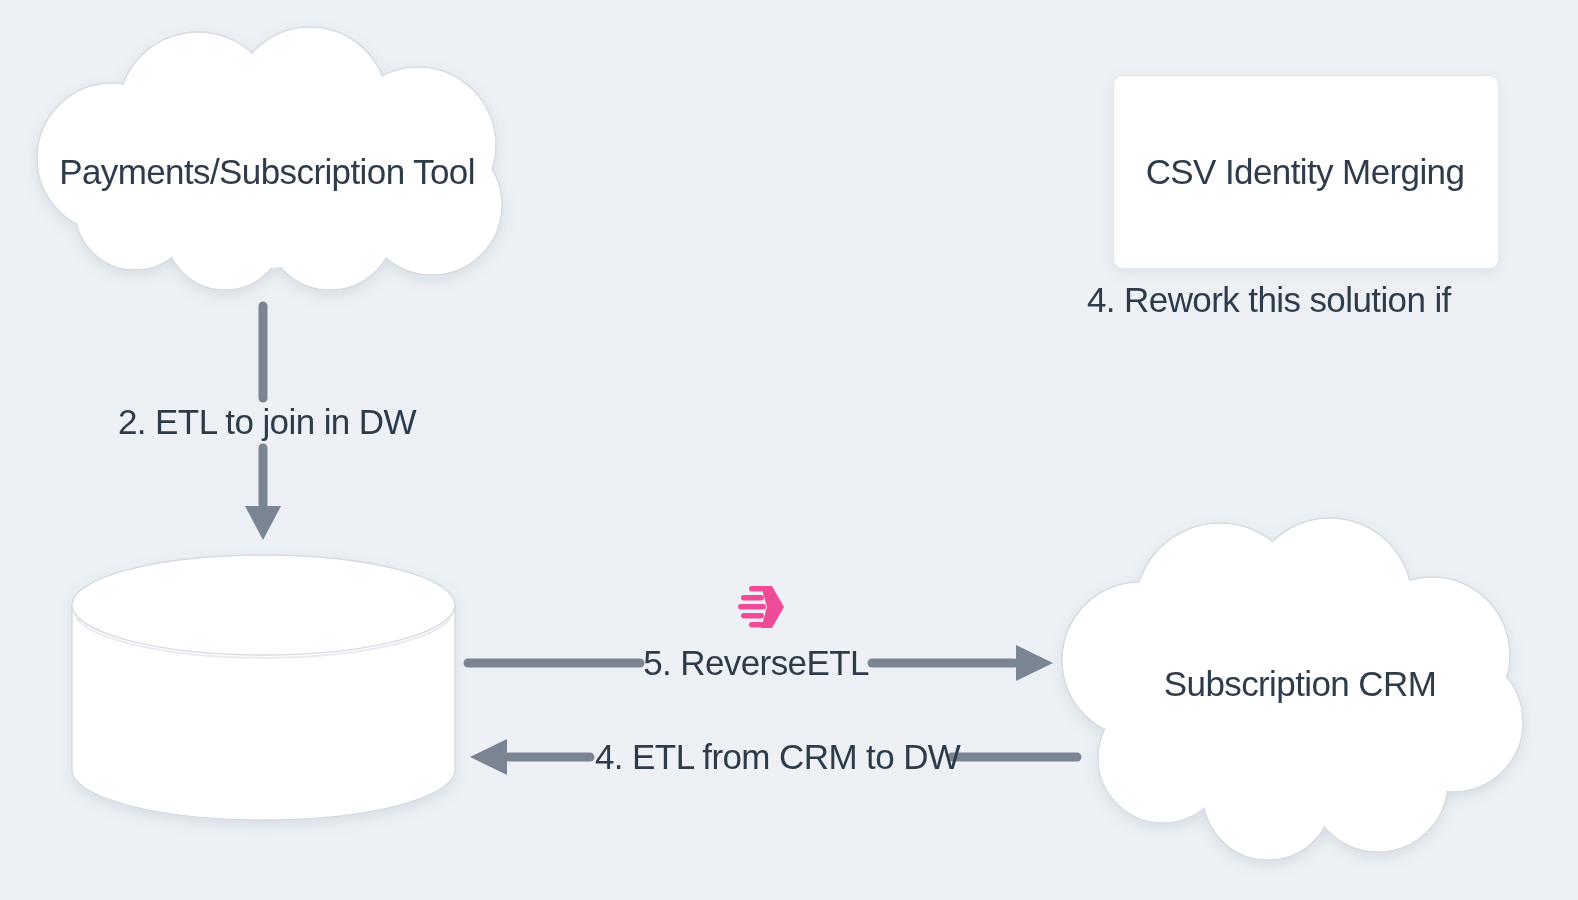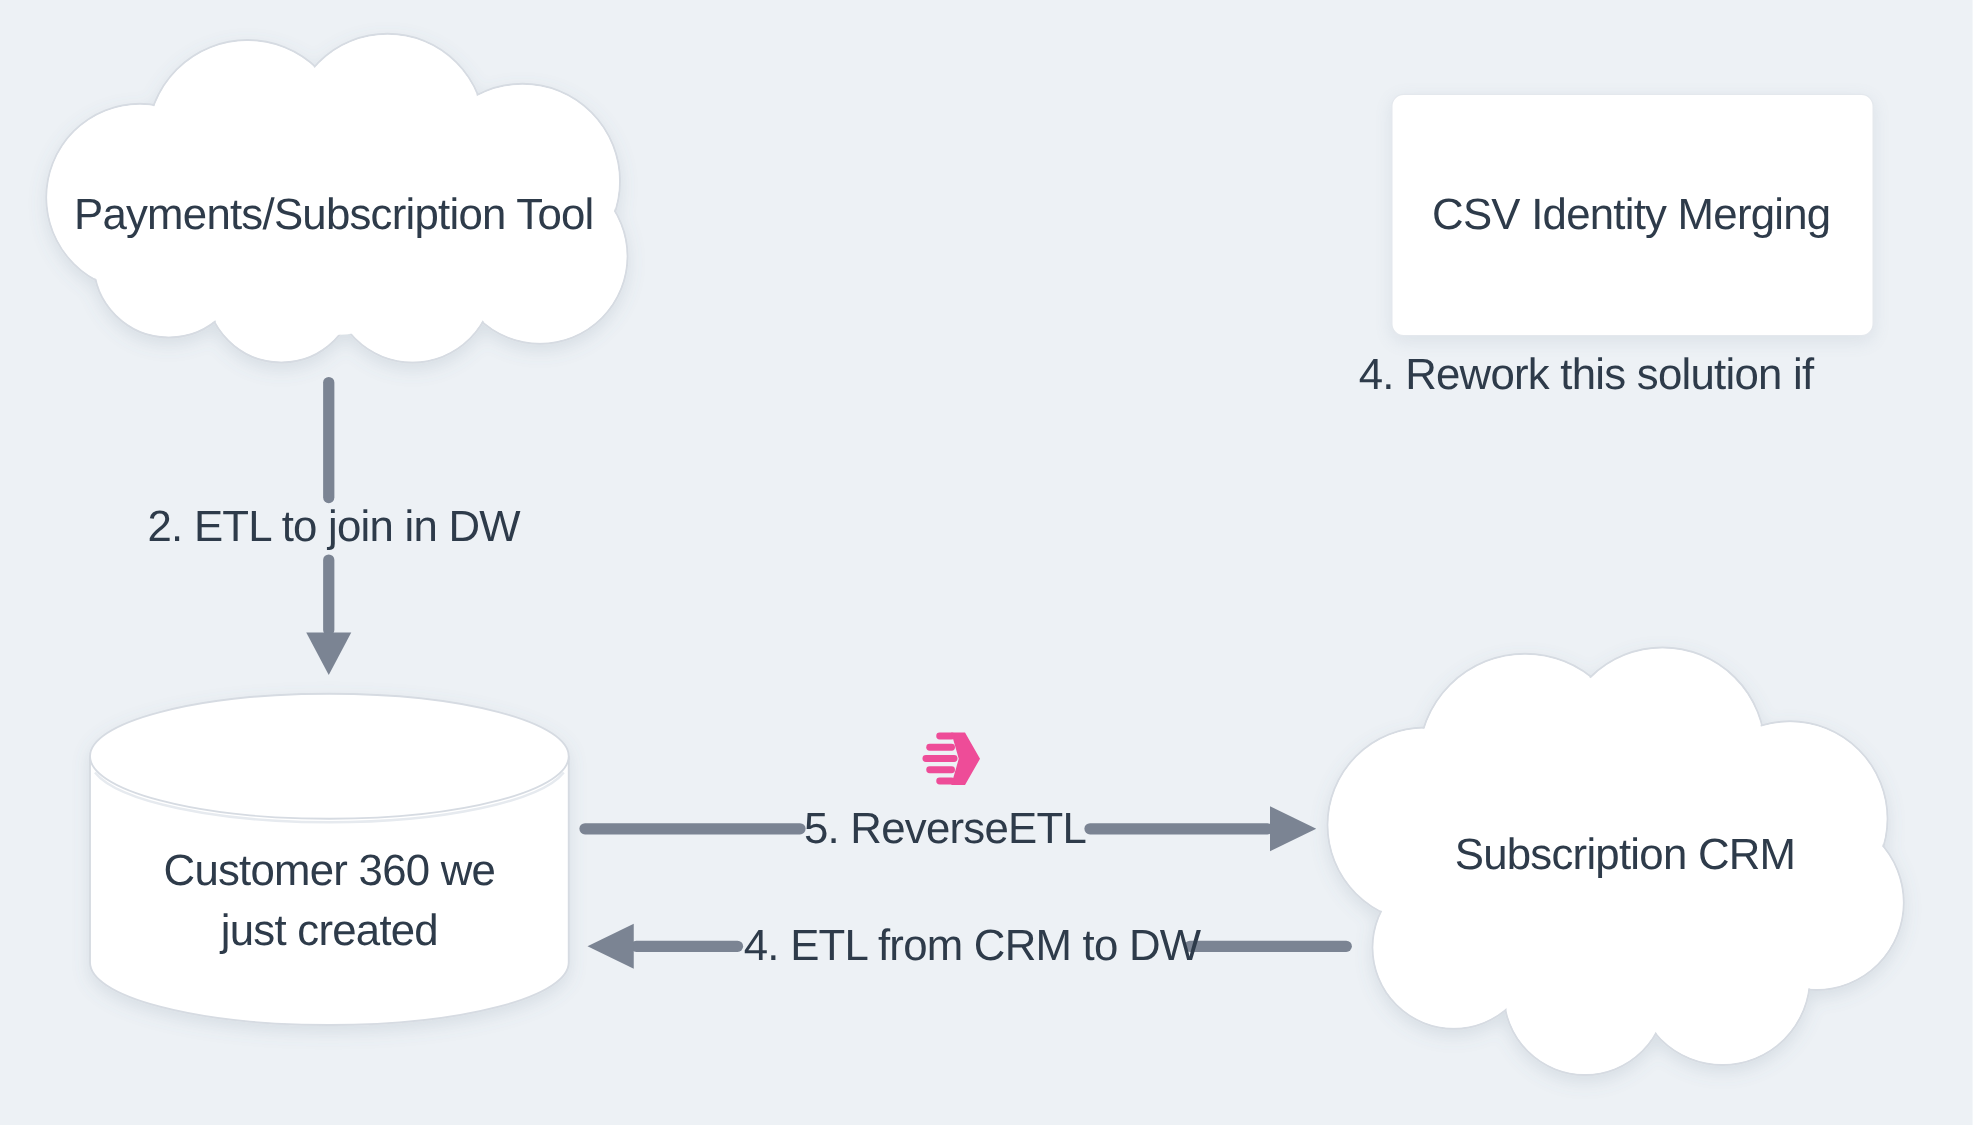--- a/index.html
+++ b/index.html
@@ -158,24 +158,20 @@
       <rect x="749" y="622" width="15" height="5.5" rx="2.75"></rect>
     </g>
   </svg>
 
   <div class="csv-card"></div>
 
   <div class="txt center node-label-payments">Payments/Subscription Tool</div>
 
   <div class="txt center node-label-csv">CSV Identity Merging</div>
 
-  <div class="txt center node-label-warehouse">
-    <div>Customer 360 we</div>
-    <div>just created</div>
-  </div>
 
   <div class="txt center node-label-crm">Subscription CRM</div>
 
   <div class="txt center edge-label-1">5. ReverseETL</div>
 
   <div class="txt edge-label-2">2. ETL to join in DW</div>
 
   <div class="txt center edge-label-3">4. ETL from CRM to DW</div>
 
   <div class="txt annotation-4">

